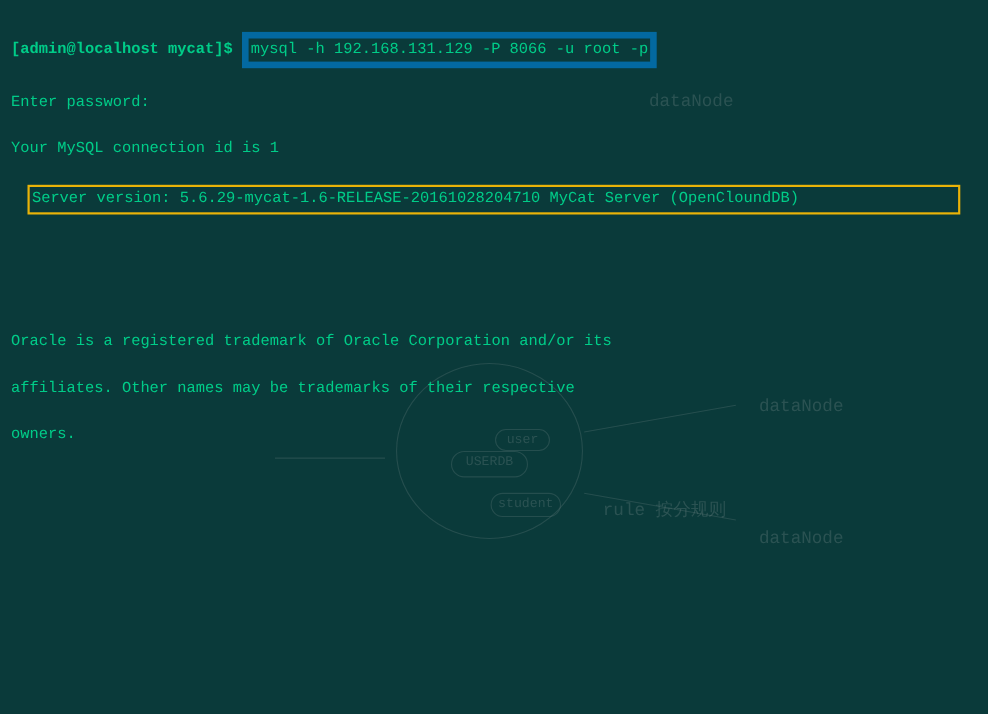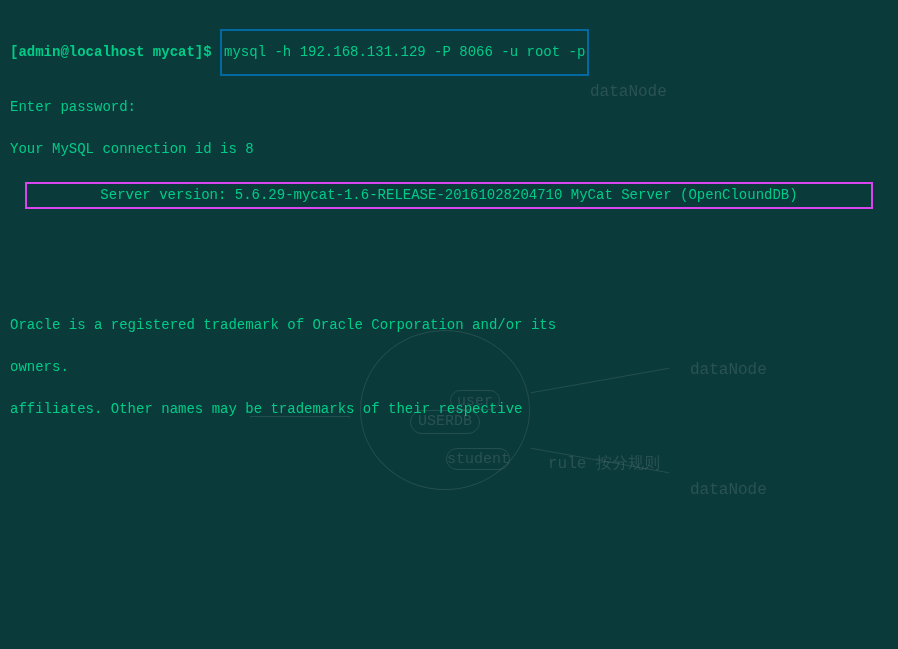--- a/index.html
+++ b/index.html
@@ -16,46 +16,45 @@
       position: relative;
     }
     .terminal {
       white-space: pre-wrap;
       word-wrap: break-word;
       position: relative;
       z-index: 2;
     }
     .prompt { color: #00cc88; font-weight: bold; }
     .highlight-box {
-      border: 2px solid #0369a1;
-      padding: 11px 2px;
+      border: 6px solid #0369a1;
+      padding: 0 2px;
       display: inline-block;
     }
     .highlight-line {
-      border: 2px solid #d946ef;
+      border: 2px solid #eab308;
       padding: 1px 2px;
       display: block;
       margin: 1px 15px;
-      text-align: center;
     }
     .line { display: block; }
 
     
     .bg-circle {
       position: absolute;
       border: 1px solid rgba(120,140,140,0.25);
       border-radius: 50%;
       z-index: 1;
     }
     .bg-oval {
       position: absolute;
       border: 1px solid rgba(120,140,140,0.25);
       border-radius: 50px;
       color: rgba(120,140,140,0.3);
-      font-size: 15px;
+      font-size: 12px;
       text-align: center;
       z-index: 1;
     }
     .bg-arrow {
       position: absolute;
       border-top: 1px solid rgba(120,140,140,0.25);
       z-index: 1;
     }
     .bg-text {
       position: absolute;
@@ -75,27 +74,27 @@
 <div class="bg-text" style="left:690px;top:358px;">dataNode</div>
 <div class="bg-text" style="left:690px;top:478px;">dataNode</div>
 <div class="bg-text" style="left:548px;top:452px;">rule 按分规则</div>
 <div class="bg-arrow" style="width:140px;left:530px;top:380px;transform:rotate(-10deg);"></div>
 <div class="bg-arrow" style="width:140px;left:530px;top:460px;transform:rotate(10deg);"></div>
 <div class="bg-arrow" style="width:100px;left:250px;top:416px;"></div>
 
 <div class="terminal">
 <span class="line"><span class="prompt">[admin@localhost mycat]$</span> <span class="highlight-box">mysql -h 192.168.131.129 -P 8066 -u root -p</span></span>
 <span class="line">Enter password:</span>
-<span class="line">Your MySQL connection id is 8</span>
+<span class="line">Your MySQL connection id is 1</span>
 <span class="highlight-line">Server version: 5.6.29-mycat-1.6-RELEASE-20161028204710 MyCat Server (OpenCloundDB)</span>
 <span class="line"> </span>
 <span class="line"> </span>
 <span class="line">Oracle is a registered trademark of Oracle Corporation and/or its</span>
+<span class="line">affiliates. Other names may be trademarks of their respective</span>
 <span class="line">owners.</span>
-<span class="line">affiliates. Other names may be trademarks of their respective</span>
 <span class="line"> </span>
 <span class="line"> </span>
 
 
 
 
 
 
 
 

